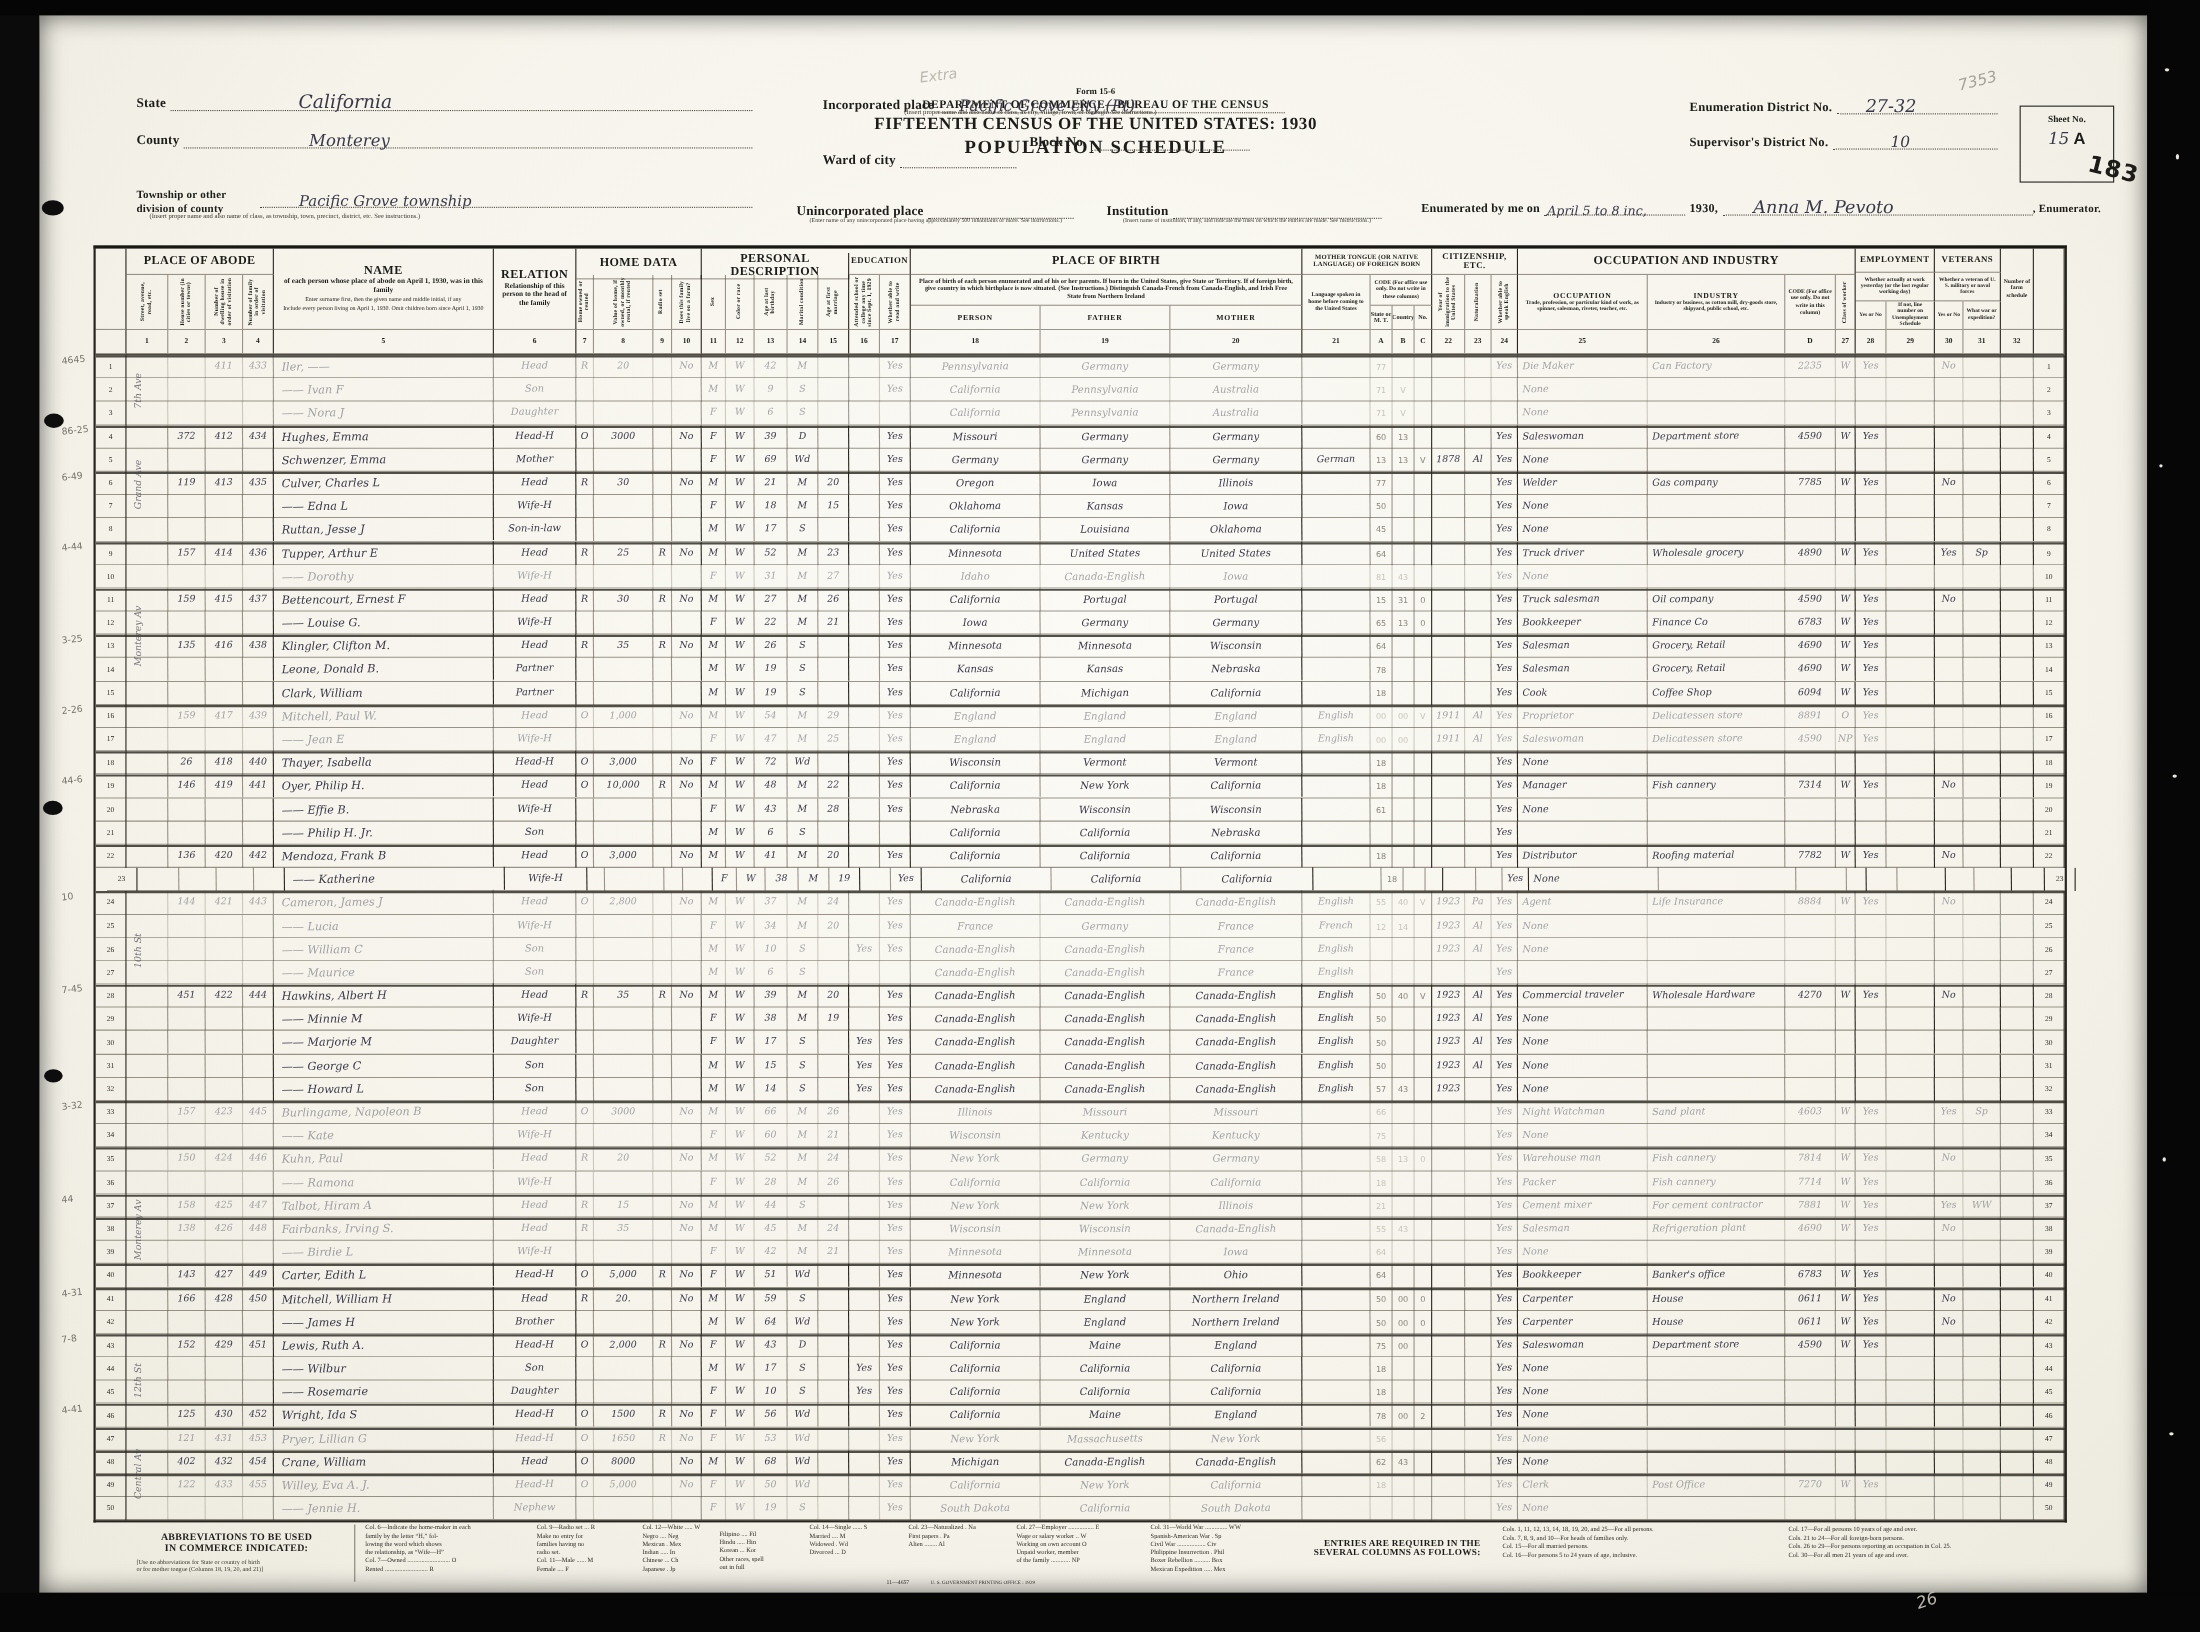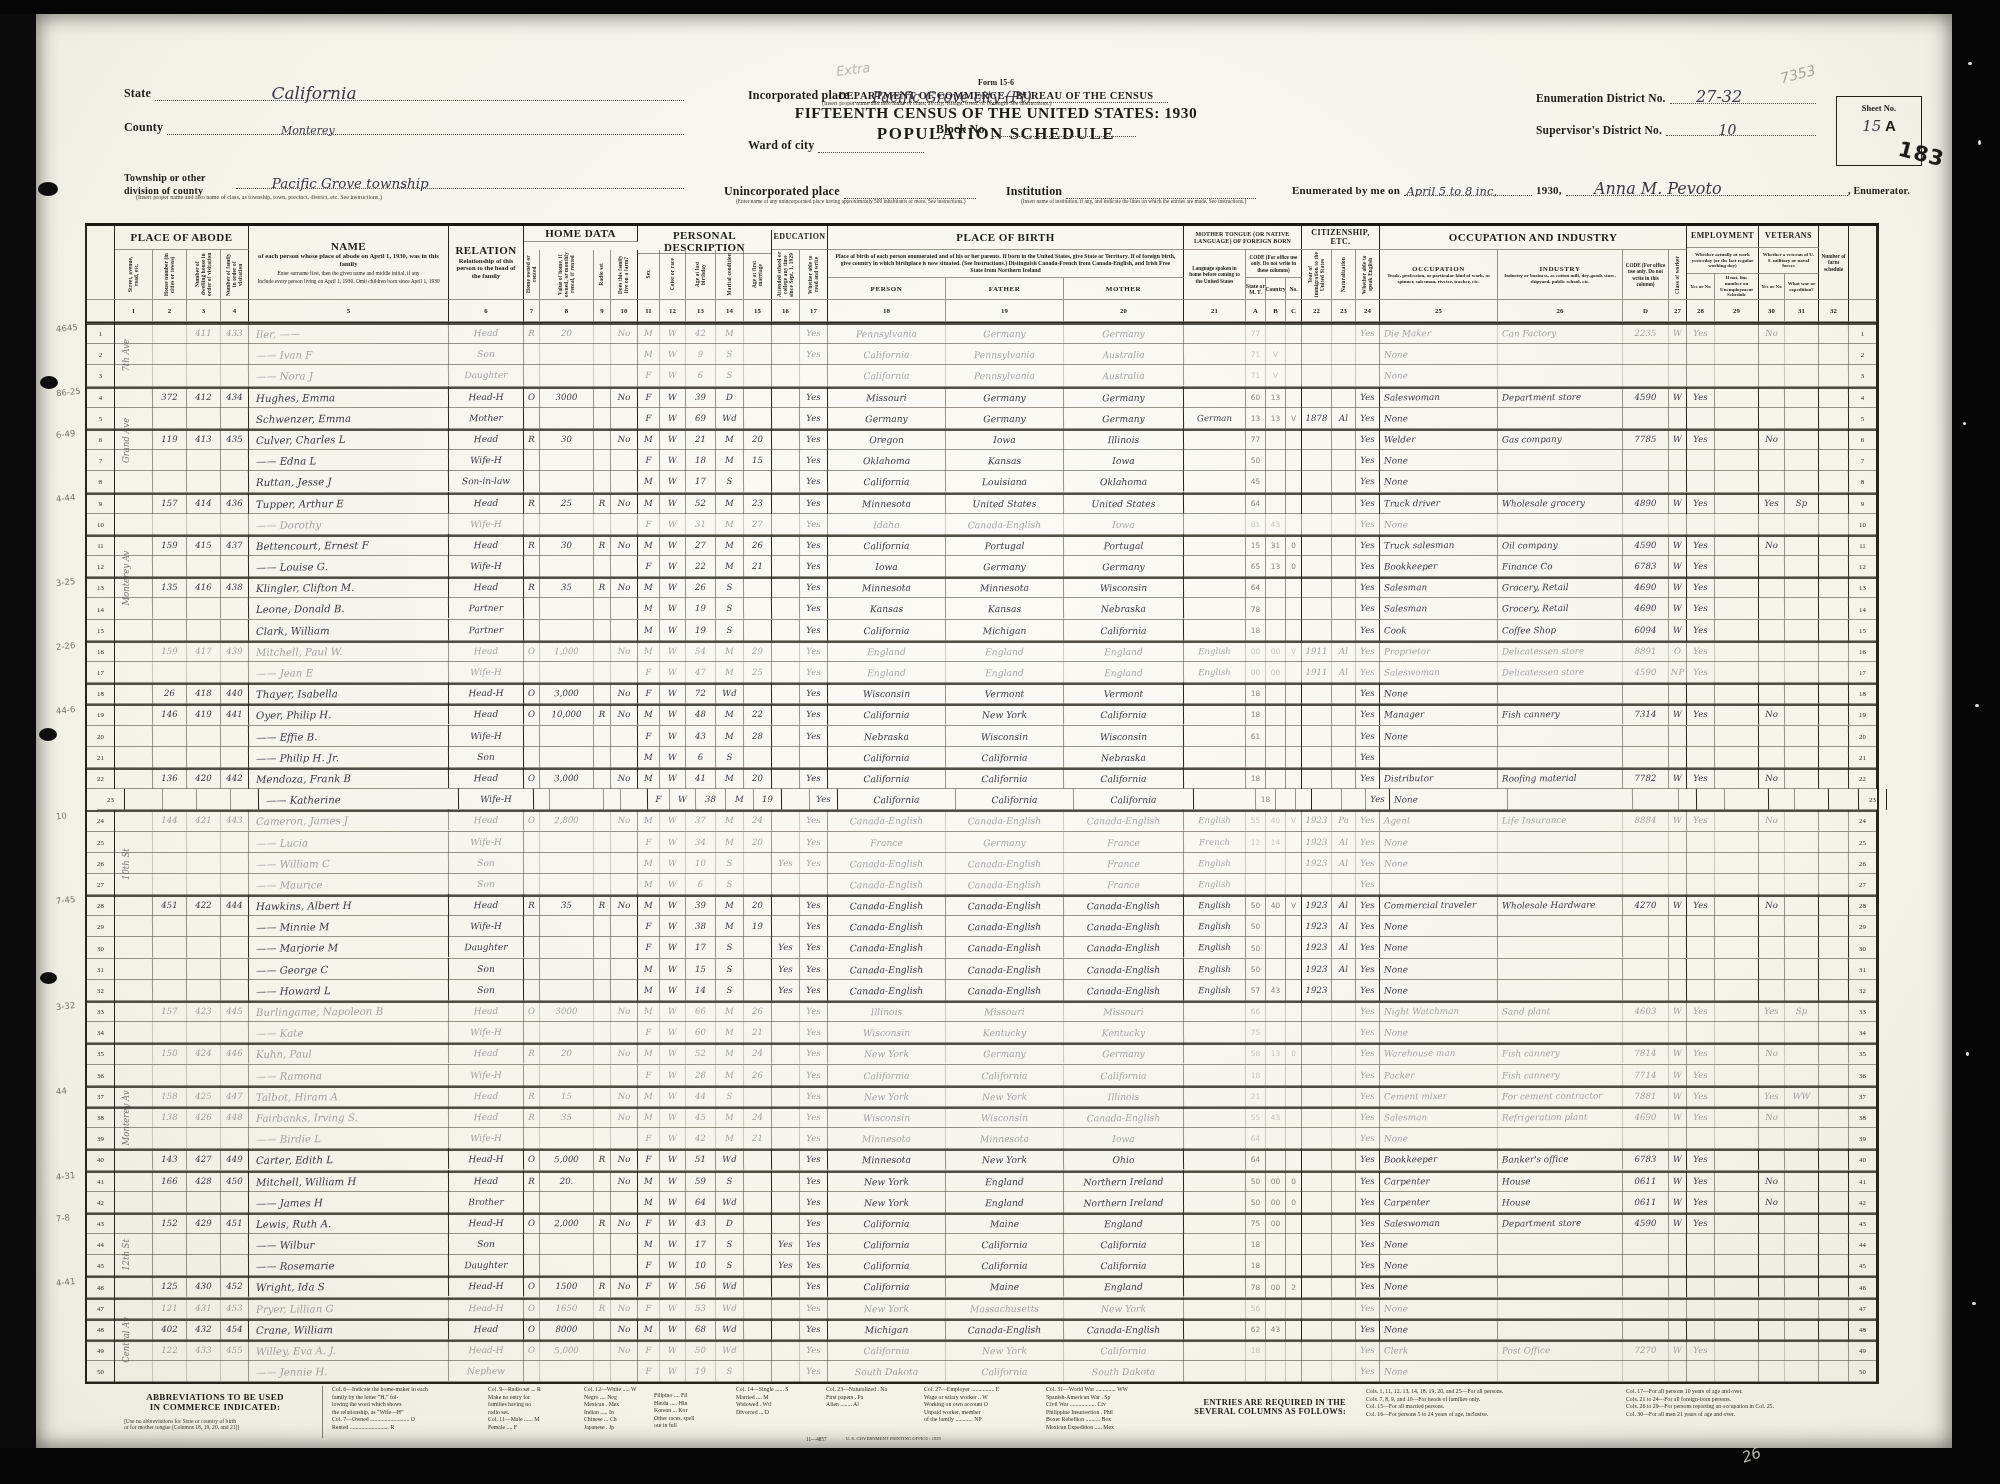--- a/index.html
+++ b/index.html
@@ -103,21 +103,21 @@
 
     <div class="field" style="left:88px;top:72px;width:560px;">
       <span class="flabel">State</span>
       <span class="wline">
         <span class="hwv" style="left:22%;font-size:17px;">California</span>
       </span>
     </div>
     <div class="field" style="left:88px;top:106px;width:560px;">
       <span class="flabel">County</span>
       <span class="wline">
-        <span class="hwv" style="left:22%;font-size:11px;">Monterey</span>
+        <span class="hwv" style="left:22%;font-size:15px;">Monterey</span>
       </span>
     </div>
     <div class="abs flabel sm" style="left:88px;top:158px;white-space:pre-line;line-height:1.25;font-size:10px;">Township or other
 division of county</div>
     <div class="field" style="left:196px;top:170px;width:452px;">
       <span class="wline">
         <span class="hwv" style="left:8%;font-size:13.5px;">Pacific Grove township</span>
       </span>
     </div>
     <div class="note" style="left:100px;top:180px;">(Insert proper name and also name of class, as township, town, precinct, district, etc.   See instructions.)</div>
@@ -205,21 +205,21 @@
           <div class="hcell  hb" style="left: 162px; width: 200px; top: 0px; height: 74px;">
             <div class="gt">NAME</div>
             <div class="nd">of each person whose place of abode on April 1, 1930, was in this family</div>
             <div class="nds">Enter surname first, then the given name and middle initial, if any</div>
             <div class="nds">Include every person living on April 1, 1930.  Omit children born since April 1, 1930</div>
           </div>
           <div class="hcell  hb" style="left: 362px; width: 75px; top: 0px; height: 74px;">
             <div class="gt">RELATION</div>
             <div class="nd">Relationship of this person to the head of the family</div>
           </div>
-          <div class="hcell gt hb" style="left: 437px; width: 114px; top: 0px; height: 16px;">HOME DATA</div>
+          <div class="hcell gt hb" style="left: 437px; width: 114px; top: 0px; height: 28px;">HOME DATA</div>
           <div class="hcell" style="left: 437px; width: 16px; top: 24px; height: 50px;">
             <div class="vlab">Home owned or rented</div>
           </div>
           <div class="hcell" style="left: 453px; width: 54px; top: 24px; height: 50px;">
             <div class="vlab">Value of home, if owned, or monthly rental, if rented</div>
           </div>
           <div class="hcell" style="left: 507px; width: 17px; top: 24px; height: 50px;">
             <div class="vlab">Radio set</div>
           </div>
           <div class="hcell hb" style="left: 524px; width: 27px; top: 24px; height: 50px;">

